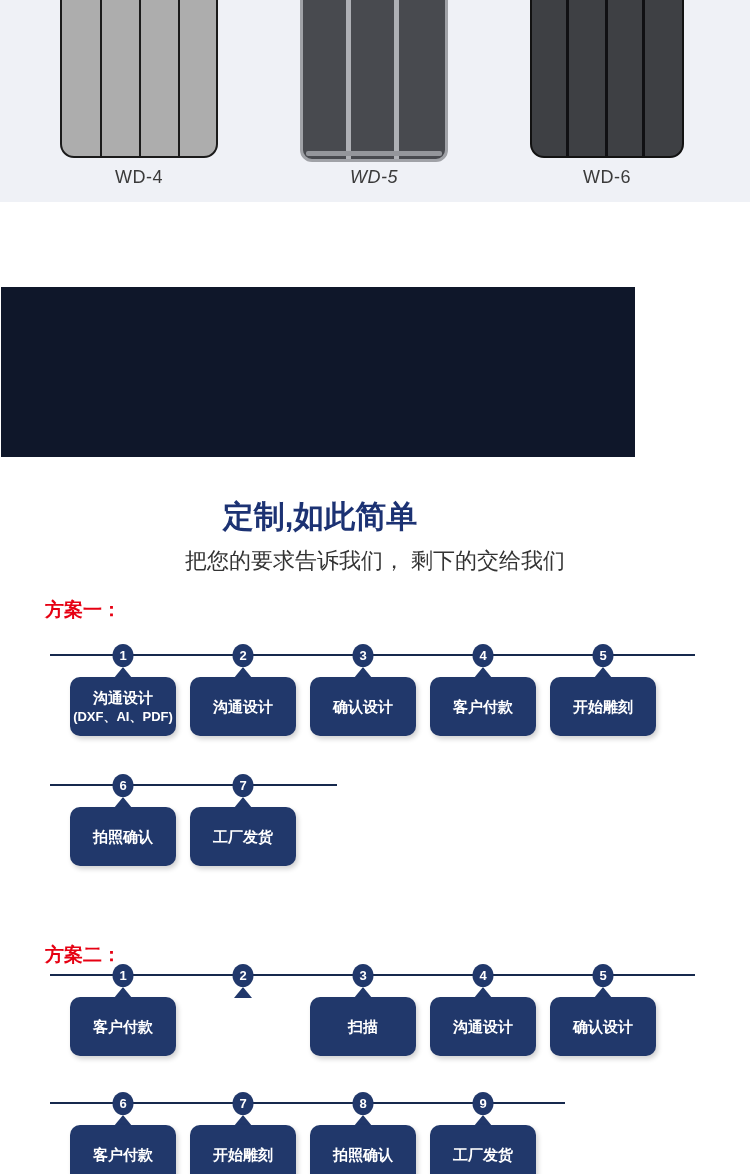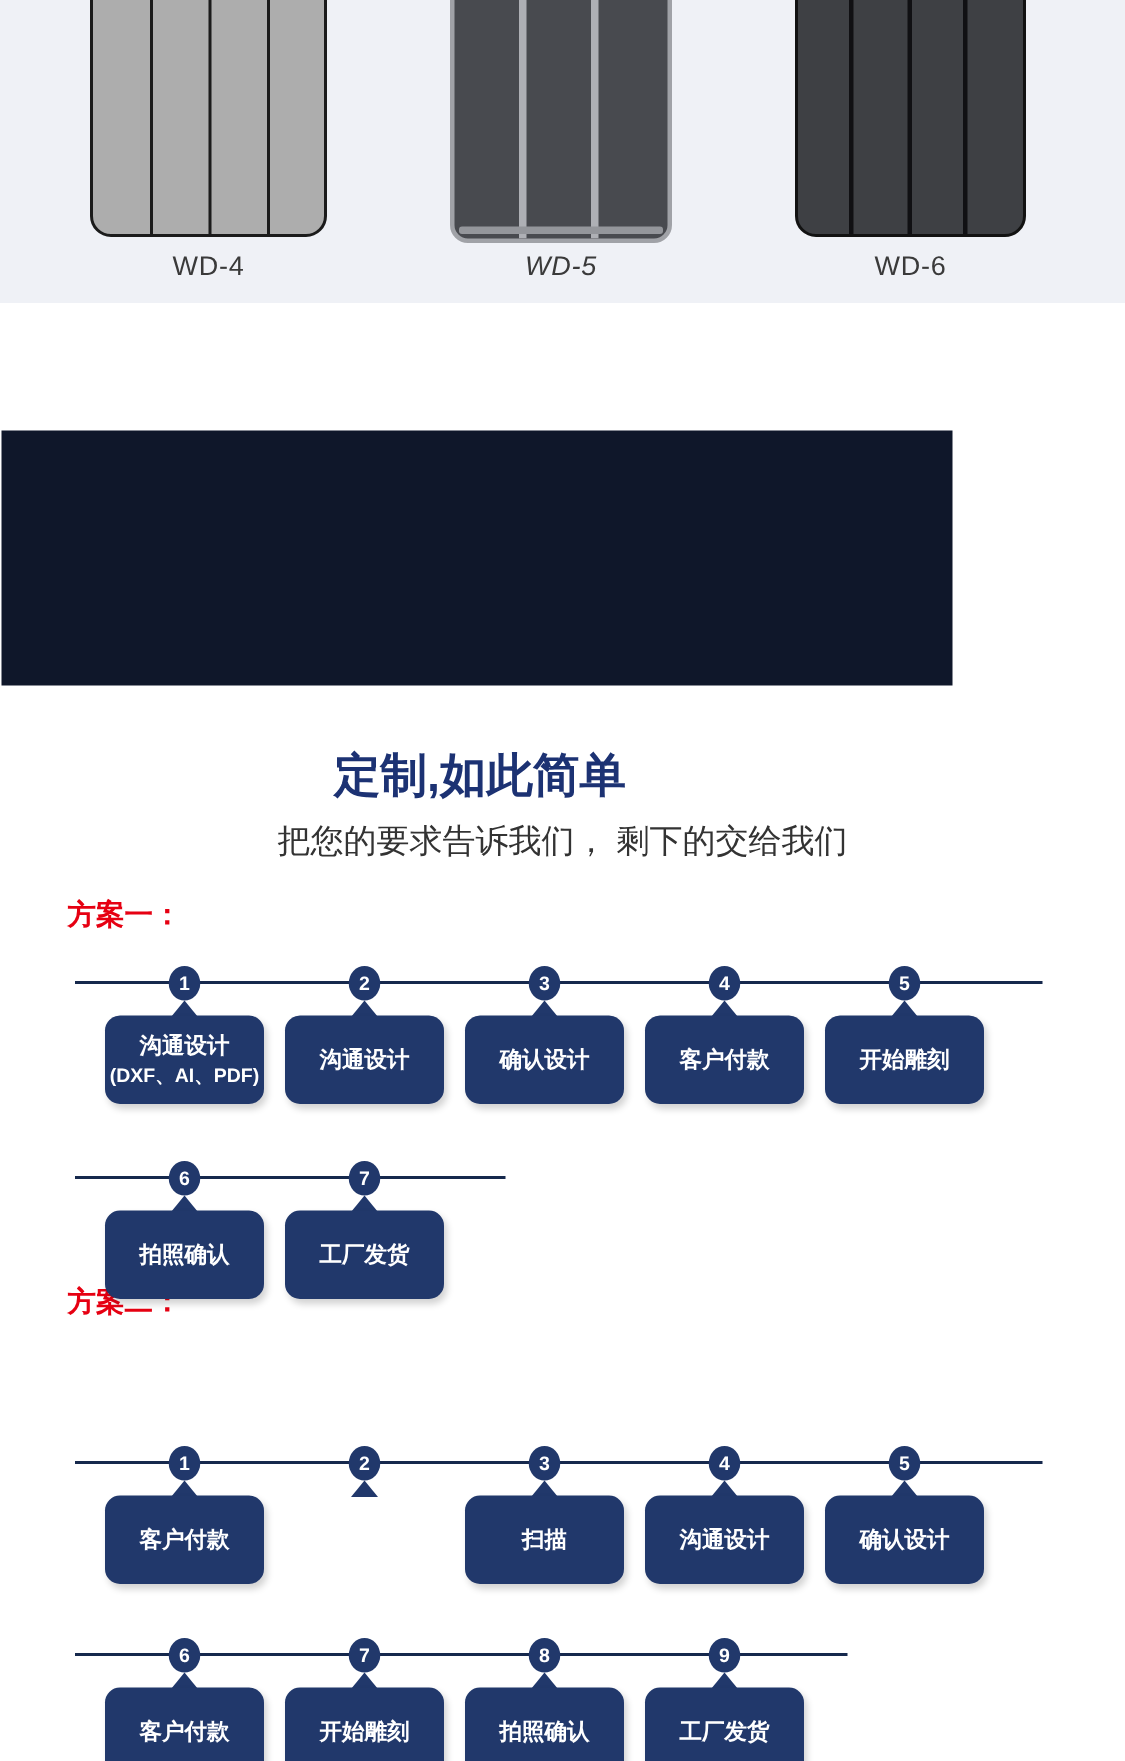--- a/index.html
+++ b/index.html
@@ -29,21 +29,21 @@
                 font-size:57px;font-weight:bold;letter-spacing:10px;white-space:nowrap;}
   .banner-sub{position:absolute;top:390px;left:0;width:750px;text-align:center;
               font-size:23px;letter-spacing:1px;}
 
   
   .intro-h{position:absolute;top:496px;left:0;width:640px;text-align:center;
            font-size:31px;font-weight:bold;color:#1c3273;}
   .intro-sub{position:absolute;top:546px;left:0;width:750px;text-align:center;
              font-size:22px;color:#333333;}
   .plan-label{position:absolute;left:45px;font-size:19px;font-weight:bold;color:#e60012;}
-  #plan1-label{top:597px;} #plan2-label{top:855px;}
+  #plan1-label{top:597px;} #plan2-label{top:942px;}
 
   
   .flow-row{position:absolute;left:0;width:750px;height:110px;}
   #p1r1{top:644px;} #p1r2{top:774px;} #p2r1{top:964px;} #p2r2{top:1092px;}
   .flow-line{position:absolute;top:10px;left:50px;height:2px;background:#16294d;}
   .w-full{width:645px;} .w-2{width:287px;} .w-4{width:515px;}
   .step{position:absolute;top:0;width:106px;height:95px;}
   .pos0{left:70px;} .pos1{left:190px;} .pos2{left:310px;} .pos3{left:430px;} .pos4{left:550px;}
   .step-circle{position:absolute;top:0;left:50%;transform:translateX(-50%);
                width:21px;height:23px;border-radius:50%;background:#21386b;color:#fff;

